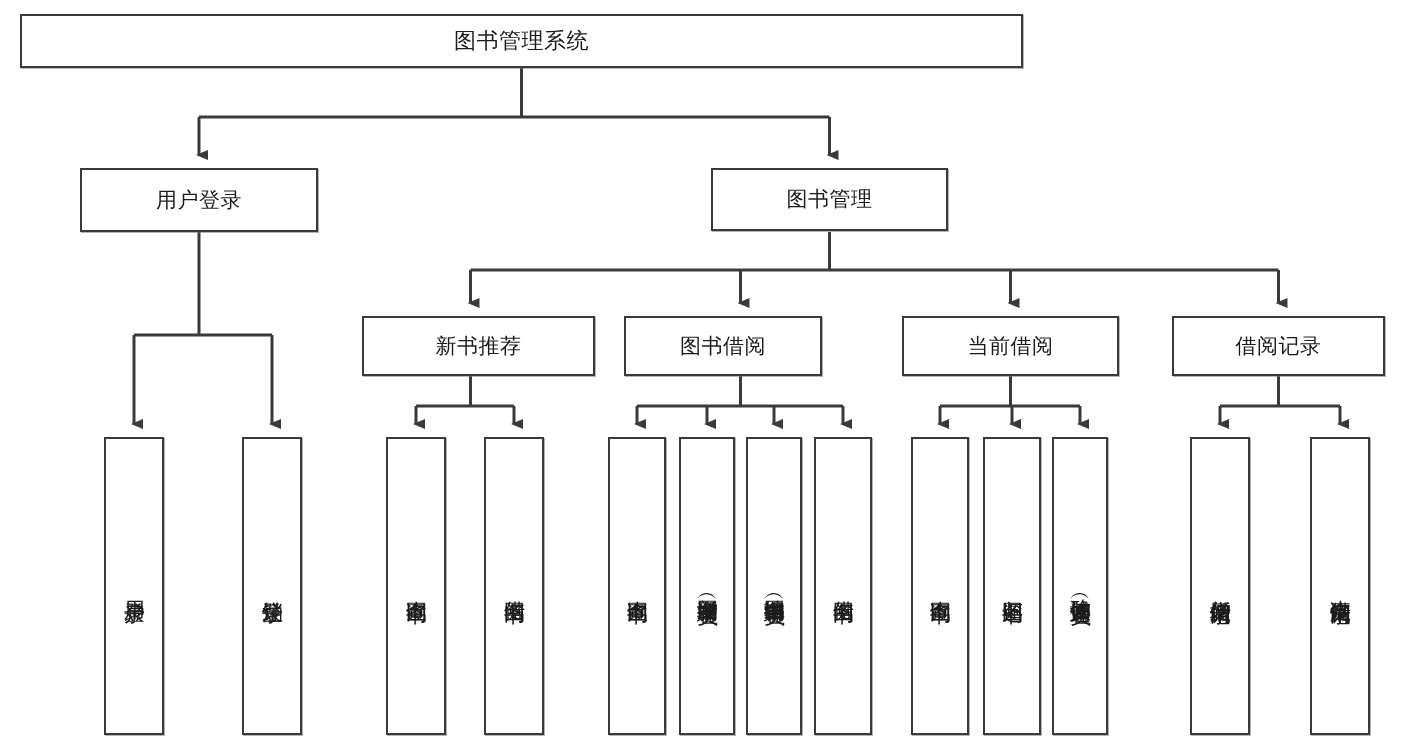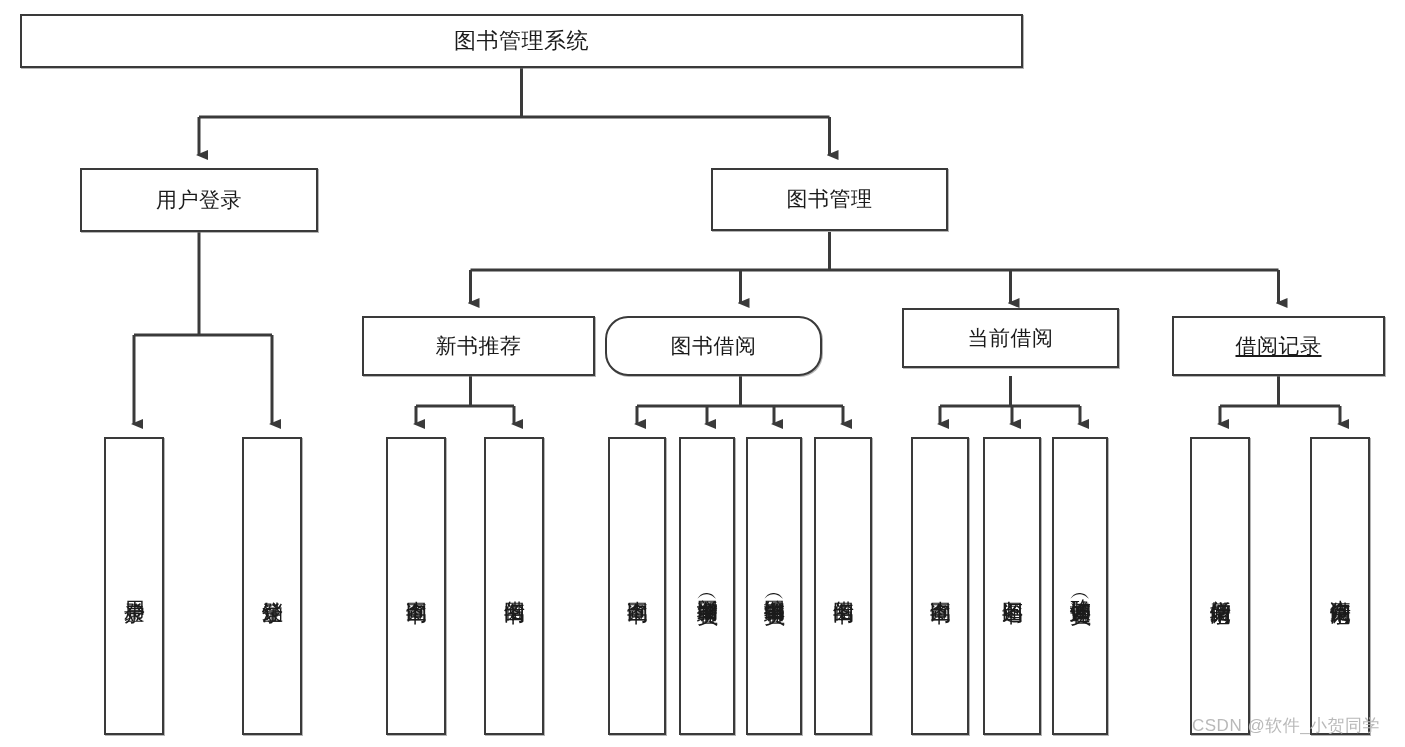--- a/index.html
+++ b/index.html
@@ -115,27 +115,27 @@
       </div>
       <div class="node level2 horizontal" style="left: 80px; top: 168px; width: 238px; height: 64px;">
         <span class="label">用户登录</span>
       </div>
       <div class="node level2 horizontal" style="left: 711px; top: 168px; width: 237px; height: 63px;">
         <span class="label">图书管理</span>
       </div>
       <div class="node level3 horizontal" style="left: 362px; top: 316px; width: 233px; height: 60px;">
         <span class="label">新书推荐</span>
       </div>
-      <div class="node level3 horizontal" style="left: 605px; top: 316px; width: 217px; height: 60px; border-radius: 23px;">
+      <div class="node level3 horizontal" style="left: 624px; top: 316px; width: 198px; height: 60px;">
         <span class="label">图书借阅</span>
       </div>
-      <div class="node level3 horizontal" style="left: 902px; top: 308px; width: 217px; height: 60px;">
+      <div class="node level3 horizontal" style="left: 902px; top: 316px; width: 217px; height: 60px;">
         <span class="label">当前借阅</span>
       </div>
-      <div class="node level3 horizontal" style="left: 1172px; top: 316px; width: 213px; height: 60px; text-decoration: underline;">
+      <div class="node level3 horizontal" style="left: 1172px; top: 316px; width: 213px; height: 60px;">
         <span class="label">借阅记录</span>
       </div>
       <div class="node leaf vertical" style="left: 104px; top: 437px; width: 60px; height: 298px;">
         <span class="label">用户登录</span>
       </div>
       <div class="node leaf vertical" style="left: 242px; top: 437px; width: 60px; height: 298px;">
         <span class="label">注销登录</span>
       </div>
       <div class="node leaf vertical" style="left: 386px; top: 437px; width: 60px; height: 298px;">
         <span class="label">查询图书</span>
@@ -165,14 +165,13 @@
         <span class="label">确认归还（管理员）</span>
       </div>
       <div class="node leaf vertical" style="left: 1190px; top: 437px; width: 60px; height: 298px;">
         <span class="label">新增借阅记录</span>
       </div>
       <div class="node leaf vertical" style="left: 1310px; top: 437px; width: 60px; height: 298px;">
         <span class="label">查询借阅记录</span>
       </div>
     </div>
 
-  <div class="watermark" style="left: 1192px; top: 714px;">CSDN @软件_小贺同学</div>
 </div>
 
 </body></html>

